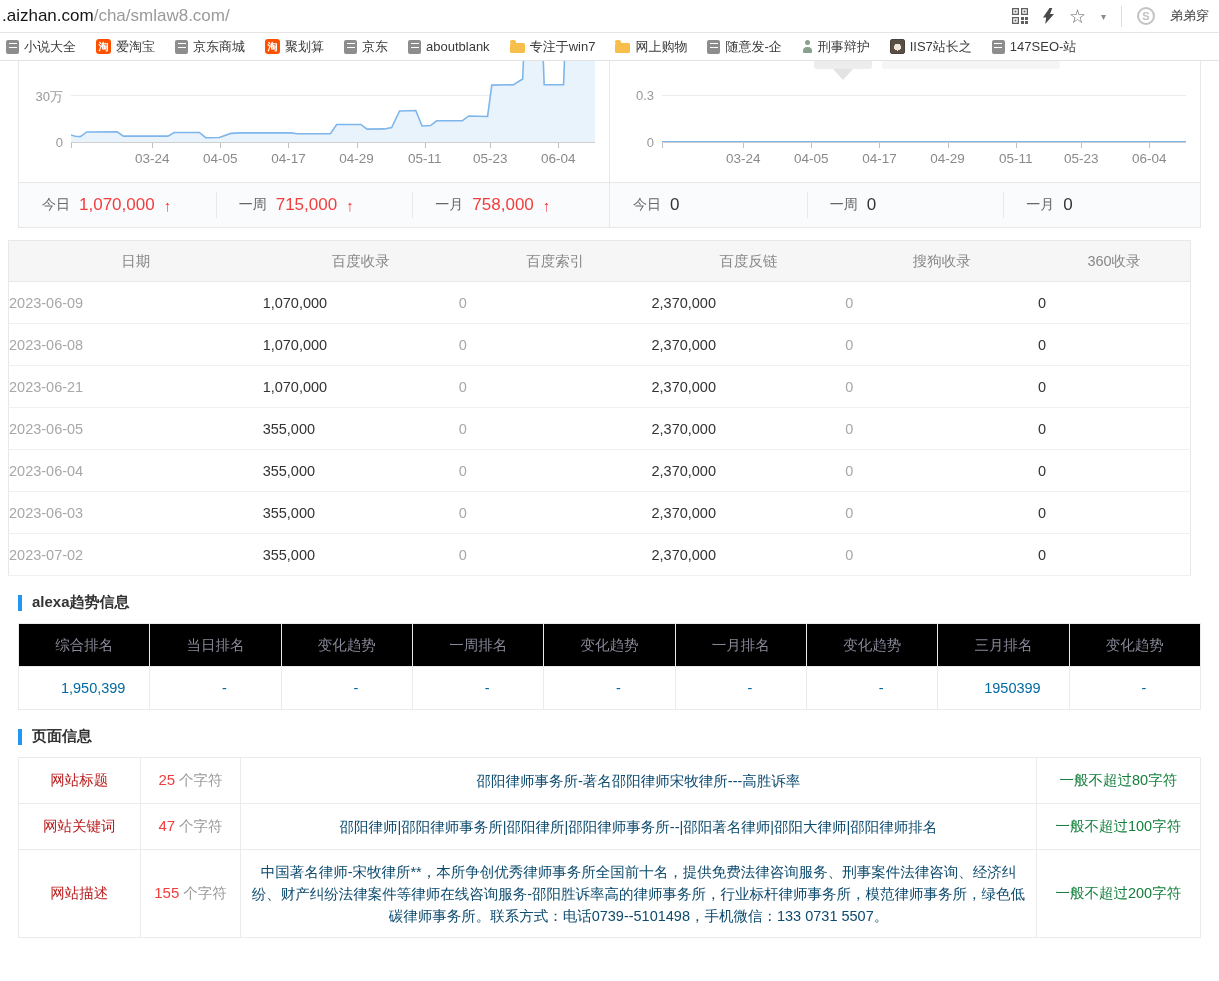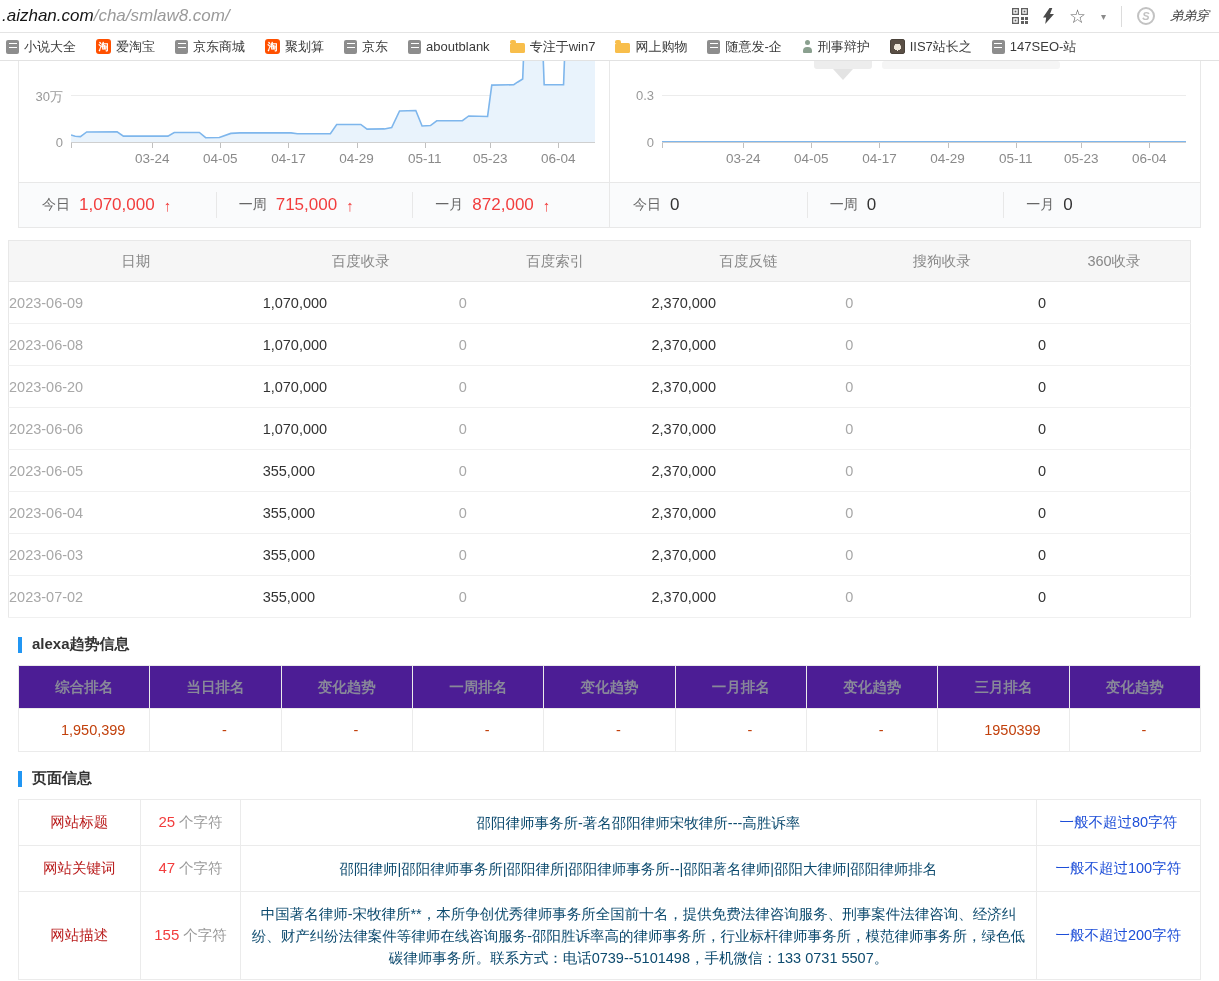--- a/index.html
+++ b/index.html
@@ -9,21 +9,21 @@
     --chart-fill:#e9f3fc;
     --border:#e8e8e8;
     --row-border:#f0f0f0;
     --dim:#a8a8a8;
     --dark:#333;
   }
   *{box-sizing:border-box;margin:0;padding:0;}
   html,body{width:1219px;height:981px;overflow:hidden;background:#fff;
     font-family:"Liberation Sans","DejaVu Sans",sans-serif;color:#333;}
   
-  .browser-bar{height:33px;border-bottom:1px solid #e4e4e4;display:flex;align-items:center;padding:0 10px 0 2px;font-style:italic;}
+  .browser-bar{height:33px;border-bottom:1px solid #e4e4e4;display:flex;align-items:center;padding:0 10px 0 2px;}
   .url{font-size:17px;white-space:nowrap;}
   .url-host{color:#151515;}
   .url-path{color:#9a9a9a;}
   .actions{margin-left:auto;display:flex;align-items:center;gap:15px;}
   .tb-icon{display:inline-flex;align-items:center;justify-content:center;color:#5f5f5f;}
   .star-glyph{font-size:19px;line-height:1;color:#5f5f5f;}
   .caret-glyph{font-size:10px;color:#8a8a8a;}
   .vsep{width:1px;height:21px;background:#dcdcdc;}
   .s-badge{width:18px;height:18px;border:2px solid #c2c2c2;border-radius:50%;color:#c2c2c2;
     font-size:11px;font-weight:bold;line-height:14px;text-align:center;}
@@ -76,29 +76,29 @@
   
   table{border-collapse:collapse;table-layout:fixed;}
   .history-table,.alexa-table,.pageinfo-table{width:1183px;margin:0 18px;font-size:14.5px;border:1px solid var(--border);}
   .history-table{margin-top:12px;margin-left:8px;}
   .history-table th{height:41px;background:#f6f6f6;color:#888;font-weight:normal;border-bottom:1px solid var(--border);}
   .history-table td{height:42px;text-align:left;border-bottom:1px solid var(--row-border);}
   td.dim{color:var(--dim);}
   td.dark{color:var(--dark);}
   .section-title{display:flex;align-items:center;gap:10px;margin:17px 18px 11px;font-size:15px;font-weight:bold;color:#333;}
   .section-title .bar{width:4px;height:16px;background:var(--blue);}
-  .alexa-table th{height:43px;background:#4c1d95;color:#889;font-weight:bold;border:1px solid #ebebeb;}
-  .alexa-table td{height:43px;text-align:center;color:#c2410c;border:1px solid #ebebeb;padding-left:18px;}
+  .alexa-table th{height:43px;background:#000000;color:#889;font-weight:normal;border:1px solid #ebebeb;}
+  .alexa-table td{height:43px;text-align:center;color:#0369a1;border:1px solid #ebebeb;padding-left:18px;}
   .pageinfo-table td{border:1px solid #ebebeb;text-align:center;height:46px;padding:4px 8px;}
   .pageinfo-table tr.tall td{height:88px;}
   .pi-label{color:#b91c1c;}
   .pi-count-num{color:var(--red);font-size:15px;}
   .pi-count-suf{color:#999;margin-left:4px;margin-top:40px;}
   .pi-content{color:#0c4a6e;line-height:22px;padding:6px 14px;}
-  .pi-hint{color:#1d4ed8;}
+  .pi-hint{color:#15803d;}
 </style>
 </head>
 <body>
 
 <div class="browser-bar">
   <div class="url">
     <span class="url-host">.aizhan.com</span><span class="url-path">/cha/smlaw8.com/</span>
   </div>
   <div class="actions">
     <span class="tb-icon">
@@ -259,21 +259,21 @@
         <span class="stat-value red">1,070,000</span>
         <span class="stat-arrow">↑</span>
       </div>
       <div class="stat">
         <span class="stat-label">一周</span>
         <span class="stat-value red">715,000</span>
         <span class="stat-arrow">↑</span>
       </div>
       <div class="stat">
         <span class="stat-label">一月</span>
-        <span class="stat-value red">872,000</span>
+        <span class="stat-value red">758,000</span>
         <span class="stat-arrow">↑</span>
       </div>
     </div>
     <div class="stats-half rt">
       <div class="stat">
         <span class="stat-label">今日</span>
         <span class="stat-value">0</span>
       </div>
       <div class="stat">
         <span class="stat-label">一周</span>
@@ -317,29 +317,21 @@
       </tr>
       <tr>
         <td class="dim">2023-06-08</td>
         <td class="dark">1,070,000</td>
         <td class="dim">0</td>
         <td class="dark">2,370,000</td>
         <td class="dim">0</td>
         <td class="dark">0</td>
       </tr>
       <tr>
-        <td class="dim">2023-06-20</td>
-        <td class="dark">1,070,000</td>
-        <td class="dim">0</td>
-        <td class="dark">2,370,000</td>
-        <td class="dim">0</td>
-        <td class="dark">0</td>
-      </tr>
-      <tr>
-        <td class="dim">2023-06-06</td>
+        <td class="dim">2023-06-21</td>
         <td class="dark">1,070,000</td>
         <td class="dim">0</td>
         <td class="dark">2,370,000</td>
         <td class="dim">0</td>
         <td class="dark">0</td>
       </tr>
       <tr>
         <td class="dim">2023-06-05</td>
         <td class="dark">355,000</td>
         <td class="dim">0</td>

